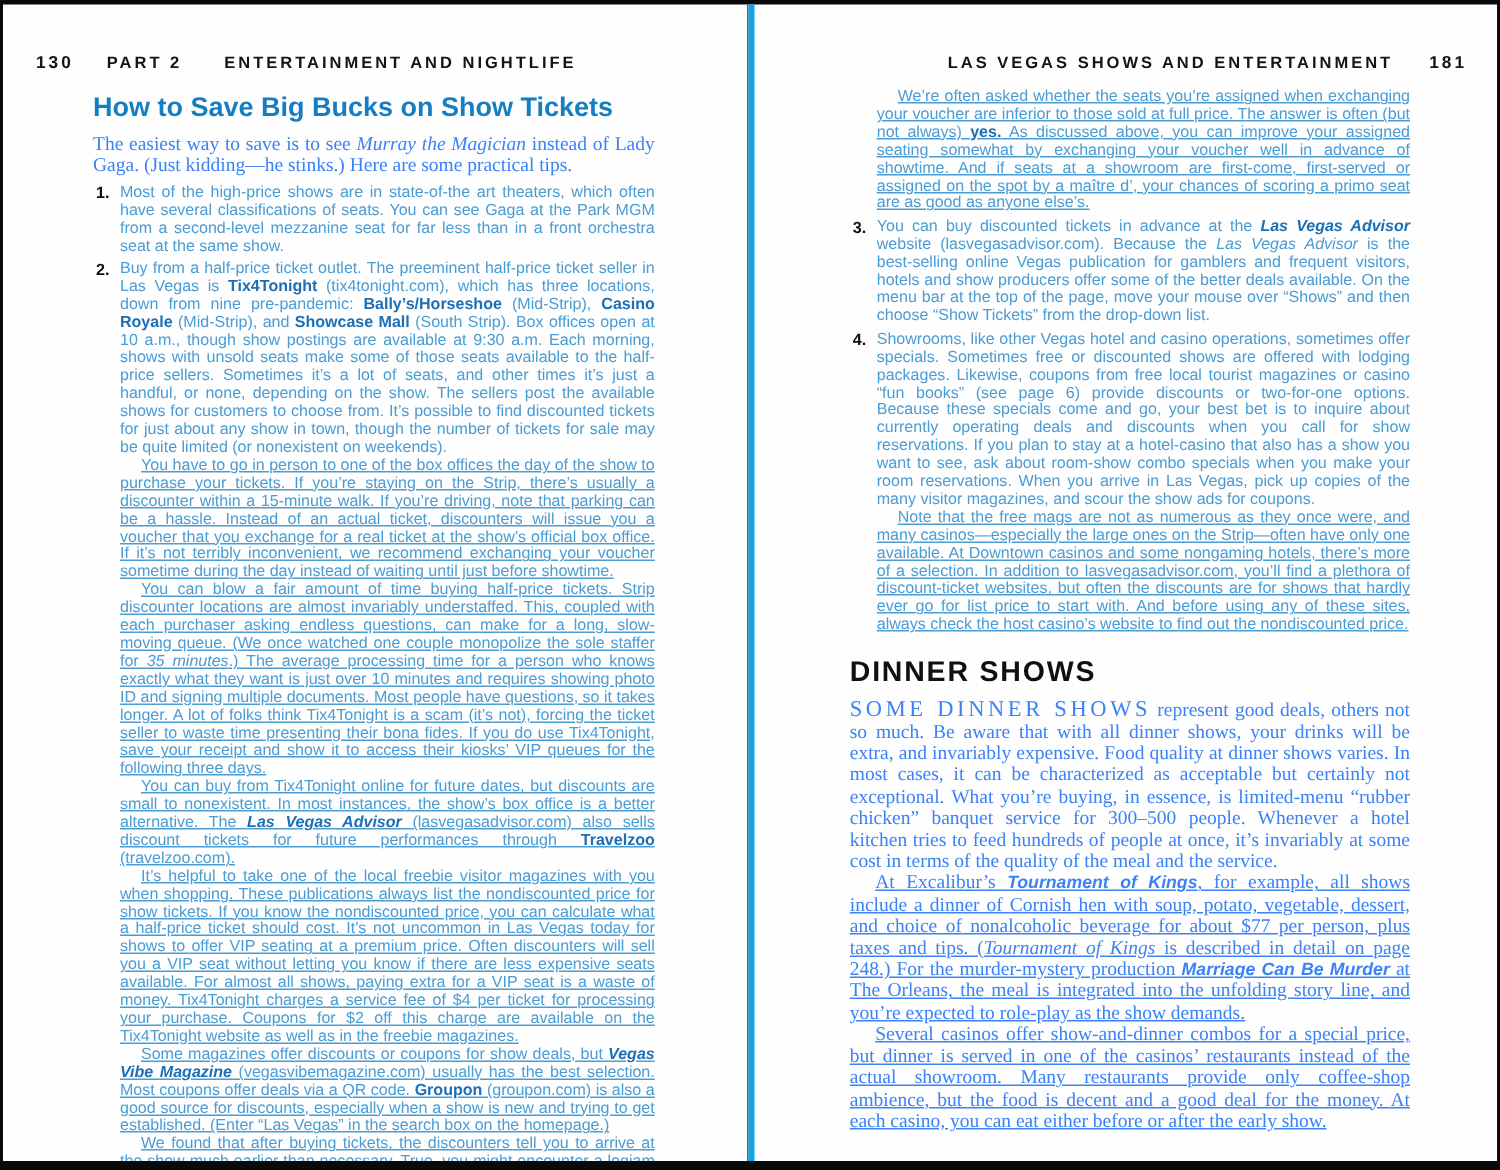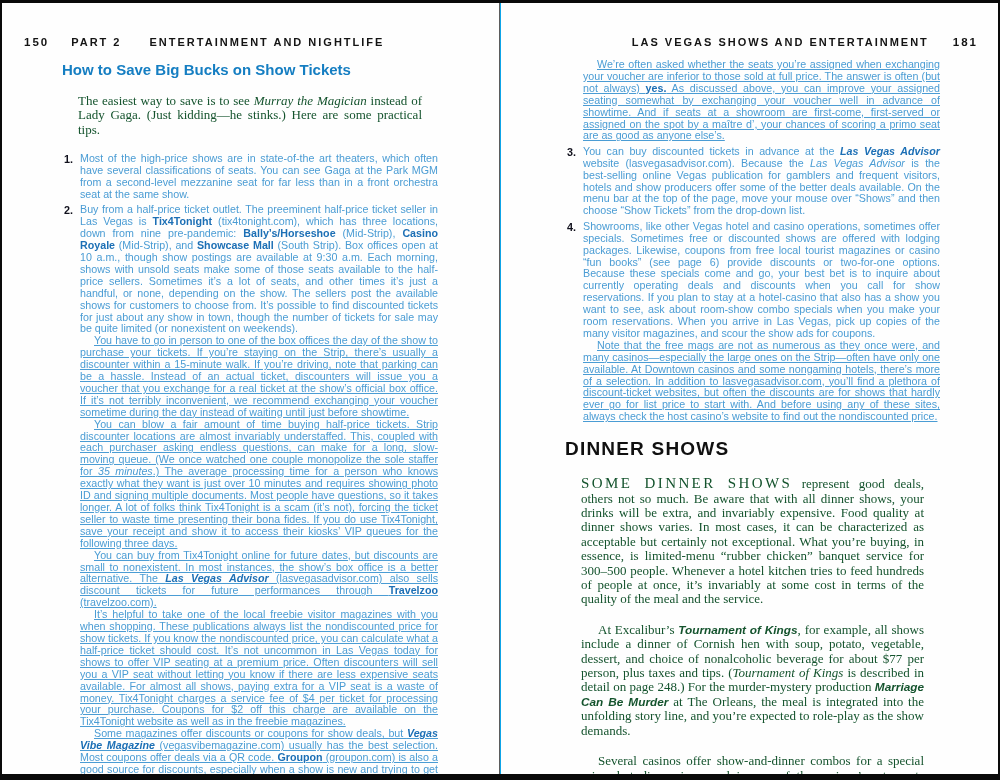--- a/index.html
+++ b/index.html
@@ -1,39 +1,39 @@
 <!DOCTYPE html>
 <html><head>
 <meta charset="utf-8">
 <style>
   html,body{margin:0;padding:0;background:#2a2a2a;}
   .frame{width:1000px;height:780px;box-sizing:border-box;background:#0a0a0a;
          padding:3px 2px 6px 2px;display:flex;font-kerning:normal;}
   .page{background:#fefefe;flex:1;position:relative;overflow:hidden;}
   .page.left{border-right:1px solid #5c5c5c;}
-  .page.right{border-left:1px solid #0ea5e9;}
+  .page.right{border-left:4px solid #0ea5e9;}
 
   .pg-header{position:absolute;top:33px;font-family:"Liberation Sans",sans-serif;
              font-weight:bold;color:#141414;font-size:11px;letter-spacing:2px;white-space:nowrap;}
   .left .pg-header{left:22px;right:60px;}
   .right .pg-header{left:64px;right:20px;text-align:right;}
   .folio{font-size:11.5px;}
   .left .folio{margin-right:22px;}
   .right .folio{margin-left:24px;}
   .ph-part{margin-right:28px;}
 
   .content{position:absolute;top:56px;bottom:0;}
   .left .content{left:60px;right:61px;}
   .right .content{left:64px;right:58px;}
 
   .blue-head{margin:2px 0 7px 0;font-family:"Liberation Sans",sans-serif;
-             font-size:15px;font-weight:bold;color:#157ec2;}
+             font-size:18px;font-weight:bold;color:#157ec2;}
   .sp{font-family:"Liberation Serif",serif;font-size:13px;line-height:14.4px;
-      color:#14532d;text-align:justify;margin:16px;}
-  .sp.sind{text-indent:17px;}
+      color:#3b82f6;text-align:justify;margin:0;}
+  .sp.sind{text-indent:17px;text-decoration:underline;}
   .sp .i{font-style:italic;}
   .sp .sc{letter-spacing:2.4px;font-size:15px;}
   .sp .sbi{font-family:"Liberation Sans",sans-serif;font-weight:bold;font-style:italic;font-size:11.8px;}
 
   .list{margin-top:5px;}
   .li{position:relative;padding-left:18px;margin-top:3.5px;}
   .li.cont{margin-top:0;}
   .num{position:absolute;left:2px;top:0;font-family:"Liberation Sans",sans-serif;
        font-weight:bold;font-size:10.8px;color:#10101c;}
   .bp{font-family:"Liberation Sans",sans-serif;font-size:10.7px;line-height:11.9px;
@@ -48,21 +48,21 @@
   .black-head{margin:0 0 6px 0;font-family:"Liberation Sans",sans-serif;
               font-size:19px;font-weight:bold;color:#101010;letter-spacing:1.2px;}
 </style>
 </head>
 <body>
 
 <div class="frame">
 
   <section class="page left">
     <header class="pg-header">
-      <span class="folio">150</span><span class="ph-part">PART 2</span><span class="ph-title">ENTERTAINMENT AND NIGHTLIFE</span>
+      <span class="folio">130</span><span class="ph-part">PART 2</span><span class="ph-title">ENTERTAINMENT AND NIGHTLIFE</span>
     </header>
     <div class="content">
       <h2 class="blue-head">How to Save Big Bucks on Show Tickets</h2>
       <p class="sp"><span>The easiest way to save is to see </span><span class="i">Murray the Magician</span><span> instead of Lady Gaga. (Just kidding—he stinks.) Here are some practical tips.</span></p>
       <div class="list">
         <div class="li">
           <span class="num">1.</span>
           <p class="bp"><span>Most of the high-price shows are in state-of-the art theaters, which often have several classifications of seats. You can see Gaga at the Park MGM from a second-level mezzanine seat for far less than in a front orchestra seat at the same show.</span></p>
         </div>
         <div class="li">

